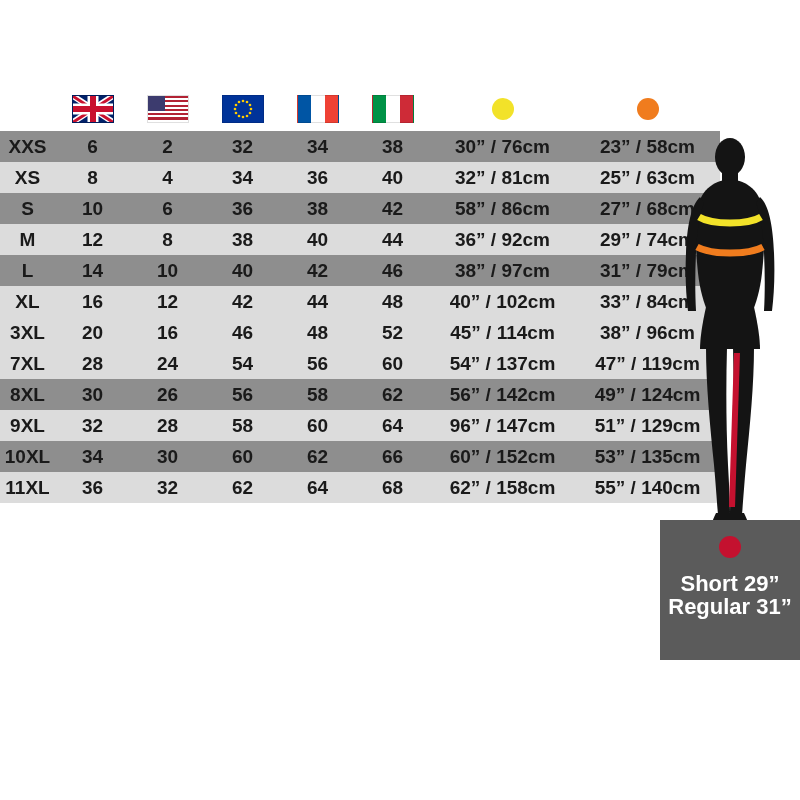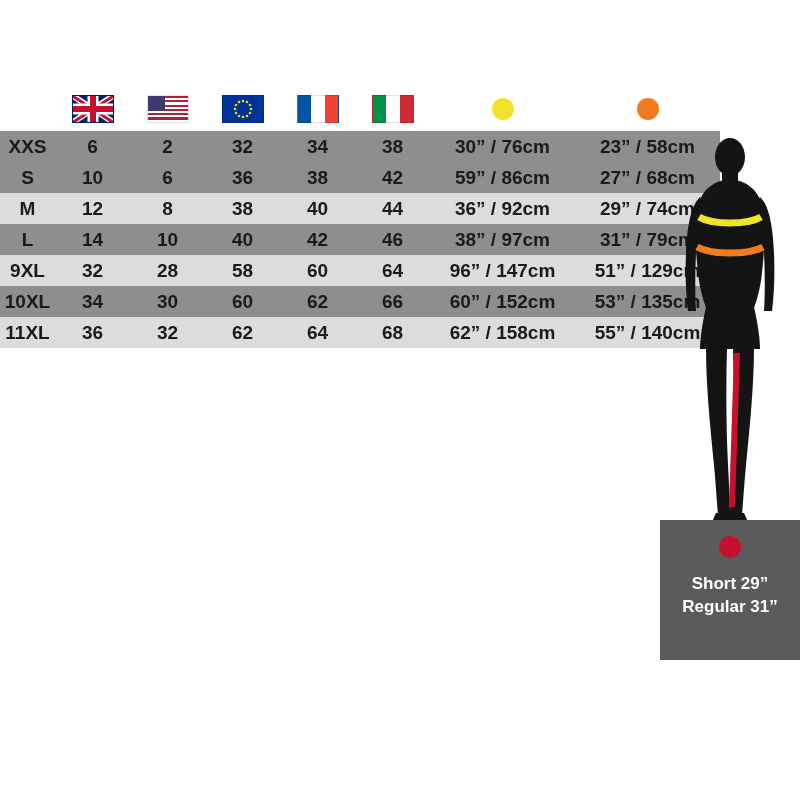--- a/index.html
+++ b/index.html
@@ -153,21 +153,21 @@
   #length-box {
     position: absolute;
     left: 660px;
     top: 520px;
     width: 140px;
     height: 140px;
     background: #5b5b5b;
     color: #ffffff;
     text-align: center;
     font-weight: bold;
-    font-size: 17px;
+    font-size: 22px;
     line-height: 23px;
     padding-top: 8px;
     box-sizing: border-box;
   }
   #length-box .reddot {
     display: block;
     width: 22px; height: 22px;
     border-radius: 50%;
     background: #C4112F;
     margin: 8px auto 14px auto;
@@ -248,28 +248,39 @@
             <td class="sizecode">XXS</td>
             <td>6</td>
             <td>2</td>
             <td>32</td>
             <td>34</td>
             <td>38</td>
             <td class="meas">30” / 76cm</td>
             <td class="meas">23” / 58cm</td>
             <td class="fig"></td>
           </tr>
+          <tr class="band-light">
+            <td class="sizecode">XS</td>
+            <td>8</td>
+            <td>4</td>
+            <td>34</td>
+            <td>36</td>
+            <td>40</td>
+            <td class="meas">32” / 81cm</td>
+            <td class="meas">25” / 63cm</td>
+            <td class="fig"></td>
+          </tr>
           <tr class="band-dark">
             <td class="sizecode">S</td>
             <td>10</td>
             <td>6</td>
             <td>36</td>
             <td>38</td>
             <td>42</td>
-            <td class="meas">59” / 86cm</td>
+            <td class="meas">58” / 86cm</td>
             <td class="meas">27” / 68cm</td>
             <td class="fig"></td>
           </tr>
           <tr class="band-light">
             <td class="sizecode">M</td>
             <td>12</td>
             <td>8</td>
             <td>38</td>
             <td>40</td>
             <td>44</td>
@@ -282,20 +293,64 @@
             <td>14</td>
             <td>10</td>
             <td>40</td>
             <td>42</td>
             <td>46</td>
             <td class="meas">38” / 97cm</td>
             <td class="meas">31” / 79cm</td>
             <td class="fig"></td>
           </tr>
           <tr class="band-light">
+            <td class="sizecode">XL</td>
+            <td>16</td>
+            <td>12</td>
+            <td>42</td>
+            <td>44</td>
+            <td>48</td>
+            <td class="meas">40” / 102cm</td>
+            <td class="meas">33” / 84cm</td>
+            <td class="fig"></td>
+          </tr>
+          <tr class="band-light">
+            <td class="sizecode">3XL</td>
+            <td>20</td>
+            <td>16</td>
+            <td>46</td>
+            <td>48</td>
+            <td>52</td>
+            <td class="meas">45” / 114cm</td>
+            <td class="meas">38” / 96cm</td>
+            <td class="fig"></td>
+          </tr>
+          <tr class="band-light">
+            <td class="sizecode">7XL</td>
+            <td>28</td>
+            <td>24</td>
+            <td>54</td>
+            <td>56</td>
+            <td>60</td>
+            <td class="meas">54” / 137cm</td>
+            <td class="meas">47” / 119cm</td>
+            <td class="fig"></td>
+          </tr>
+          <tr class="band-dark">
+            <td class="sizecode">8XL</td>
+            <td>30</td>
+            <td>26</td>
+            <td>56</td>
+            <td>58</td>
+            <td>62</td>
+            <td class="meas">56” / 142cm</td>
+            <td class="meas">49” / 124cm</td>
+            <td class="fig"></td>
+          </tr>
+          <tr class="band-light">
             <td class="sizecode">9XL</td>
             <td>32</td>
             <td>28</td>
             <td>58</td>
             <td>60</td>
             <td>64</td>
             <td class="meas">96” / 147cm</td>
             <td class="meas">51” / 129cm</td>
             <td class="fig"></td>
           </tr>

